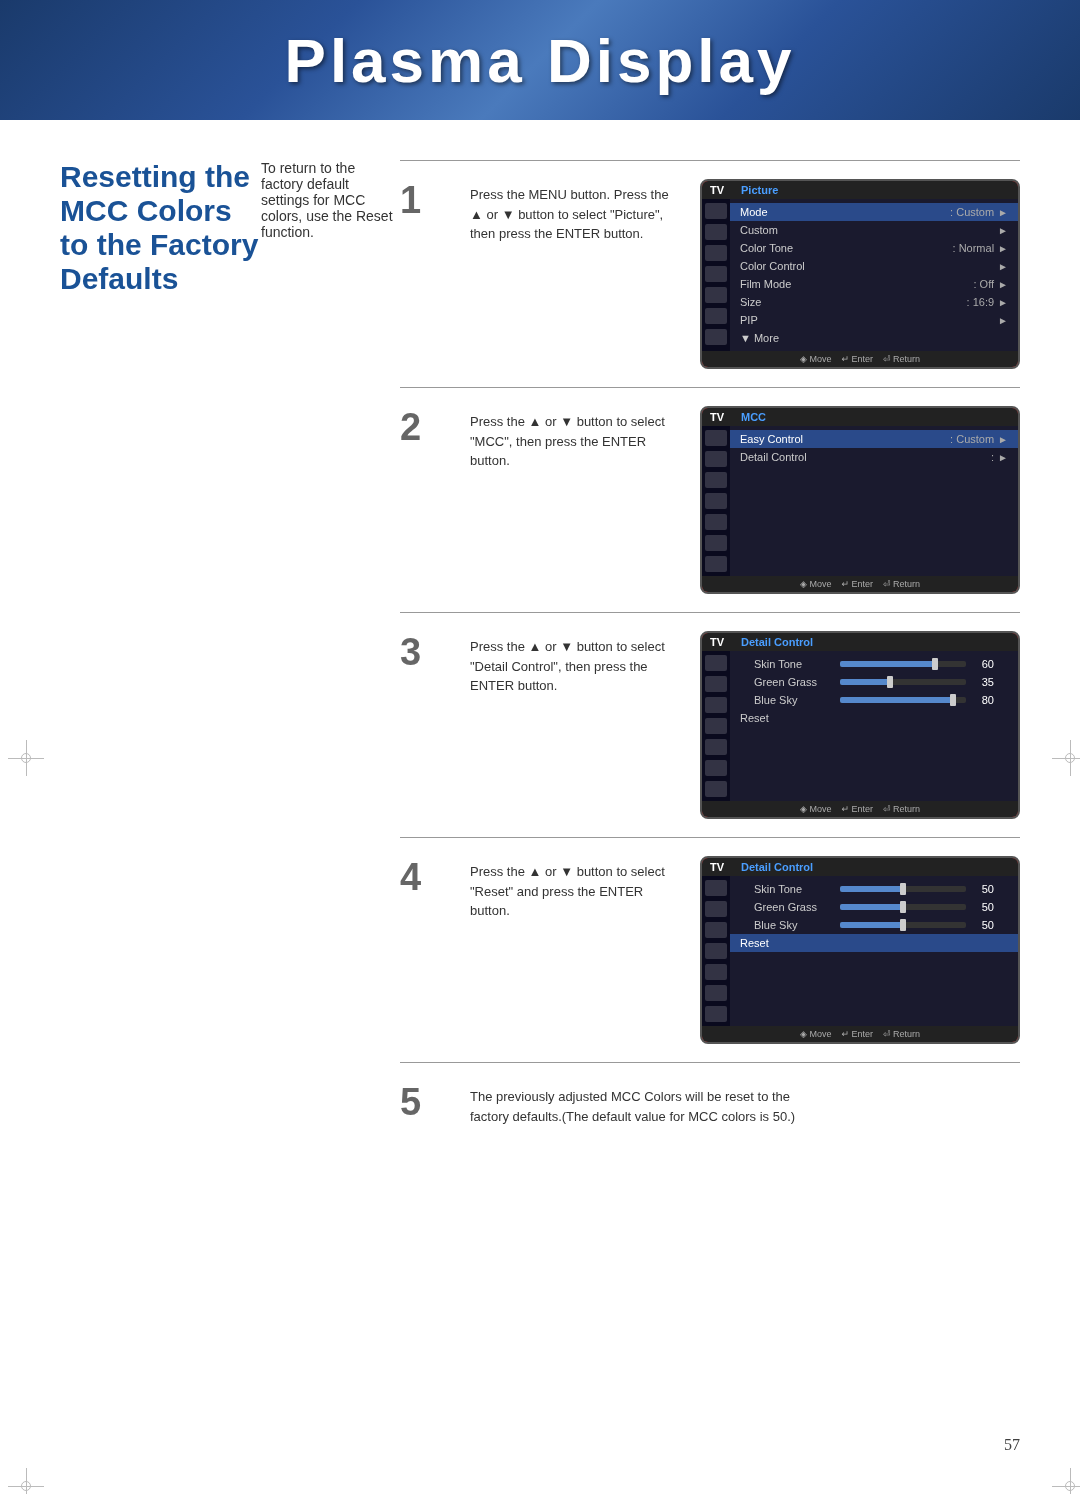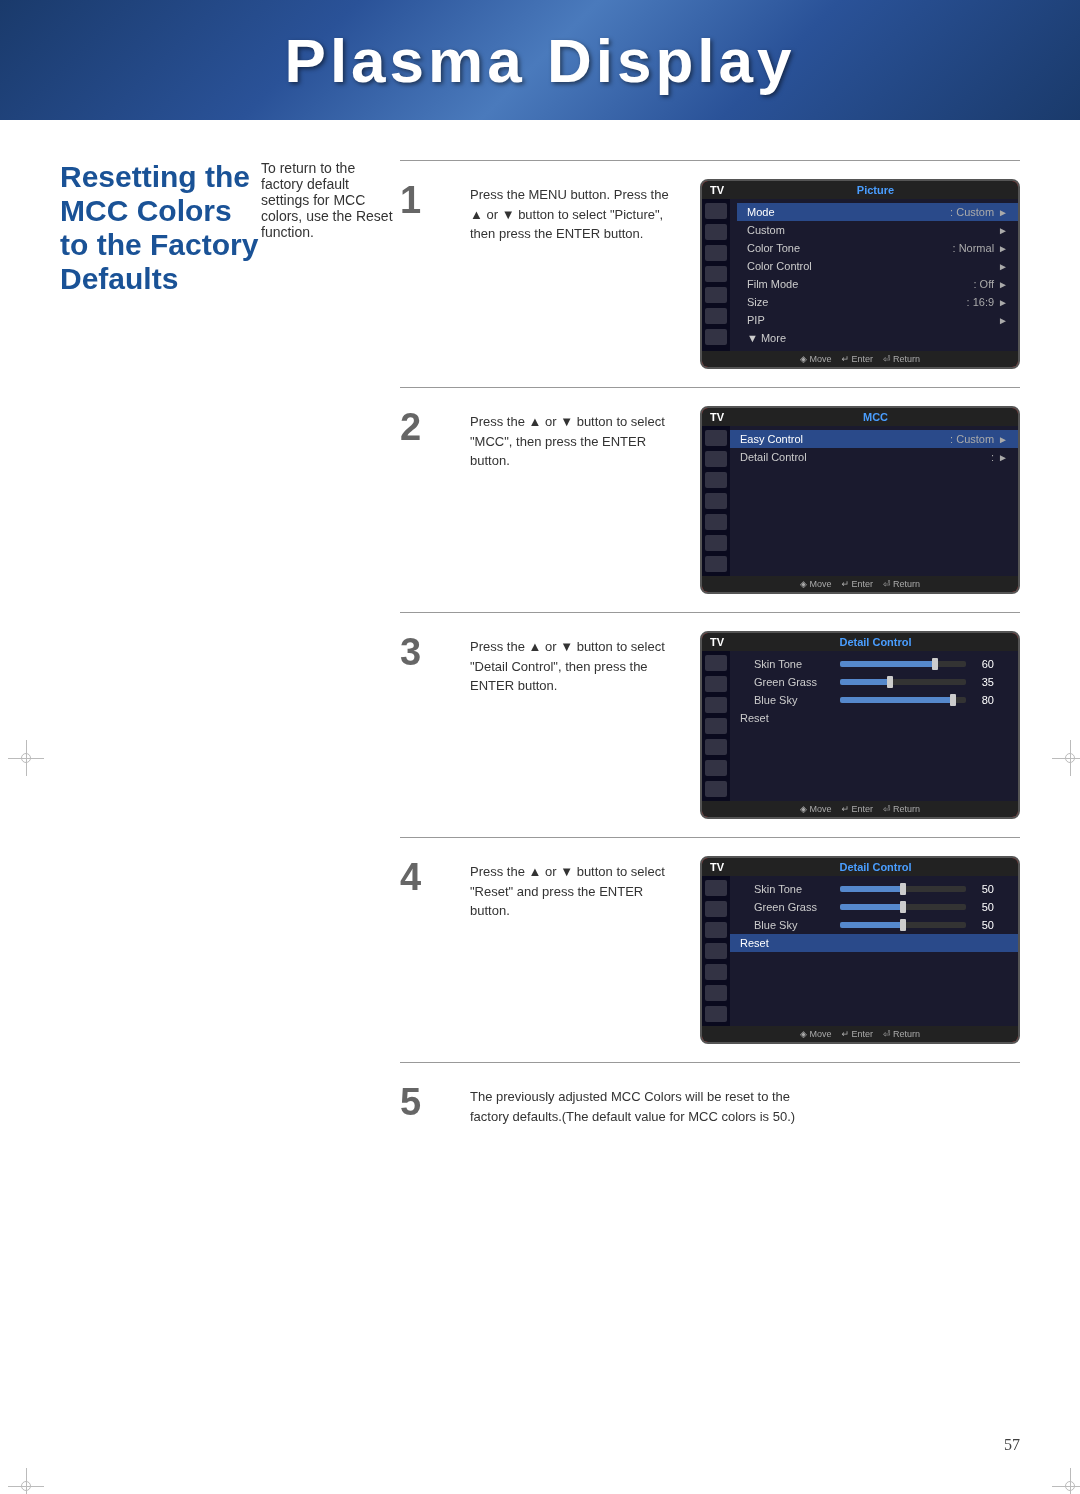--- a/index.html
+++ b/index.html
@@ -124,21 +124,20 @@
       font-size: 11px;
       font-weight: bold;
       min-width: 25px;
     }
 
     .tv-menu-title {
       color: #4a9eff;
       font-size: 11px;
       font-weight: bold;
       flex: 1;
-      text-align: center;
     }
 
     .tv-body {
       background: #1a1a2e;
       padding: 4px 0;
     }
 
     .tv-menu-item {
       display: flex;
       align-items: center;
@@ -311,21 +310,21 @@
             <div class="tv-with-sidebar">
               <div class="tv-sidebar-col">
                 <div class="sidebar-icon-box"></div>
                 <div class="sidebar-icon-box"></div>
                 <div class="sidebar-icon-box"></div>
                 <div class="sidebar-icon-box"></div>
                 <div class="sidebar-icon-box"></div>
                 <div class="sidebar-icon-box"></div>
                 <div class="sidebar-icon-box"></div>
               </div>
-              <div class="tv-body" style="flex: 1 1 0%; padding-left: 7px;">
+              <div class="tv-body" style="flex: 1 1 0%;">
                 <div class="tv-menu-item selected">
                   <span class="tv-menu-item-label">Mode</span>
                   <span class="tv-menu-item-value">: Custom</span>
                   <span class="tv-menu-item-arrow">►</span>
                 </div>
                 <div class="tv-menu-item">
                   <span class="tv-menu-item-label">Custom</span>
                   <span class="tv-menu-item-value"></span>
                   <span class="tv-menu-item-arrow">►</span>
                 </div>

